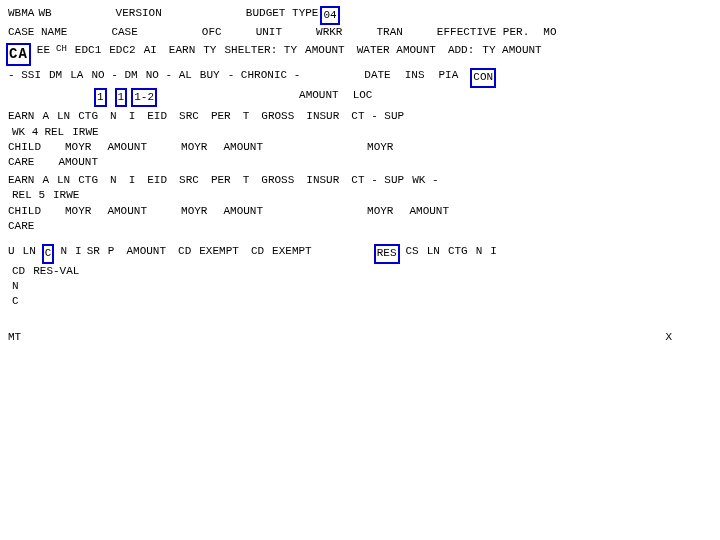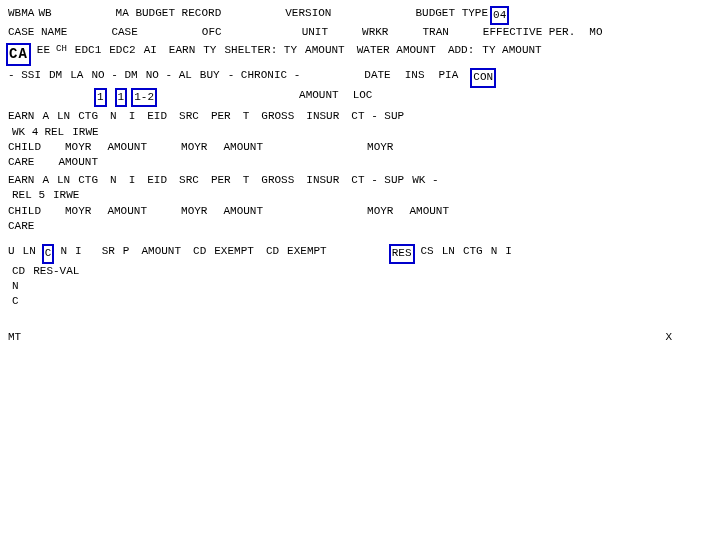--- a/index.html
+++ b/index.html
@@ -37,31 +37,30 @@
     }
   </style>
 </head>
 <body>
 
 <div class="page-container">
 
   <div class="row" style="margin-top:2px;">
     <span class="cell">WBMA</span>
     <span class="cell" style="margin-right:60px;">WB</span>
-    <span class="cell" style="margin-right:60px;">MA BUDGET RECORD</span>
     <span class="cell" style="margin-right:80px;">VERSION</span>
     <span class="cell">BUDGET TYPE</span>
     <span class="cell outlined">04</span>
   </div>
 
   <div class="row">
     <span class="cell" style="margin-right:40px;">CASE NAME</span>
     <span class="cell" style="margin-right:60px;">CASE</span>
     <span class="cell" style="margin-right:30px;">OFC</span>
-    <span class="cell" style="margin-right:30px;margin-left:46px;">UNIT</span>
+    <span class="cell" style="margin-right:30px;">UNIT</span>
     <span class="cell" style="margin-right:30px;">WRKR</span>
     <span class="cell" style="margin-right:30px;">TRAN</span>
     <span class="cell" style="margin-right:10px;">EFFECTIVE PER.</span>
     <span class="cell">MO</span>
   </div>
 
 
   <div class="row" style="margin-top:2px;">
     <span class="cell outlined" style="font-size:14px; font-weight:bold; letter-spacing:1px;">CA</span>
     <span class="cell" style="margin-left:4px;">EE</span>
@@ -173,21 +172,21 @@
   </div>
 
   <div style="height:10px;"></div>
 
   <div class="row">
     <span class="cell">U</span>
     <span class="cell" style="margin-left:4px;">LN</span>
     <span class="cell outlined" style="margin-left:4px;">C</span>
     <span class="cell" style="margin-left:4px;">N</span>
     <span class="cell" style="margin-left:4px;">I</span>
-    <span class="cell" style="margin-left:16px;">SR</span>
+    <span class="cell" style="margin-left:1px;">SR</span>
     <span class="cell" style="margin-left:4px;">P</span>
     <span class="cell" style="margin-left:8px;">AMOUNT</span>
     <span class="cell" style="margin-left:8px;">CD</span>
     <span class="cell" style="margin-left:4px;">EXEMPT</span>
     <span class="cell" style="margin-left:8px;">CD</span>
     <span class="cell" style="margin-left:4px;">EXEMPT</span>
     <span class="cell outlined" style="margin-left:60px;">RES</span>
     <span class="cell" style="margin-left:4px;">CS</span>
     <span class="cell" style="margin-left:4px;">LN</span>
     <span class="cell" style="margin-left:4px;">CTG</span>

